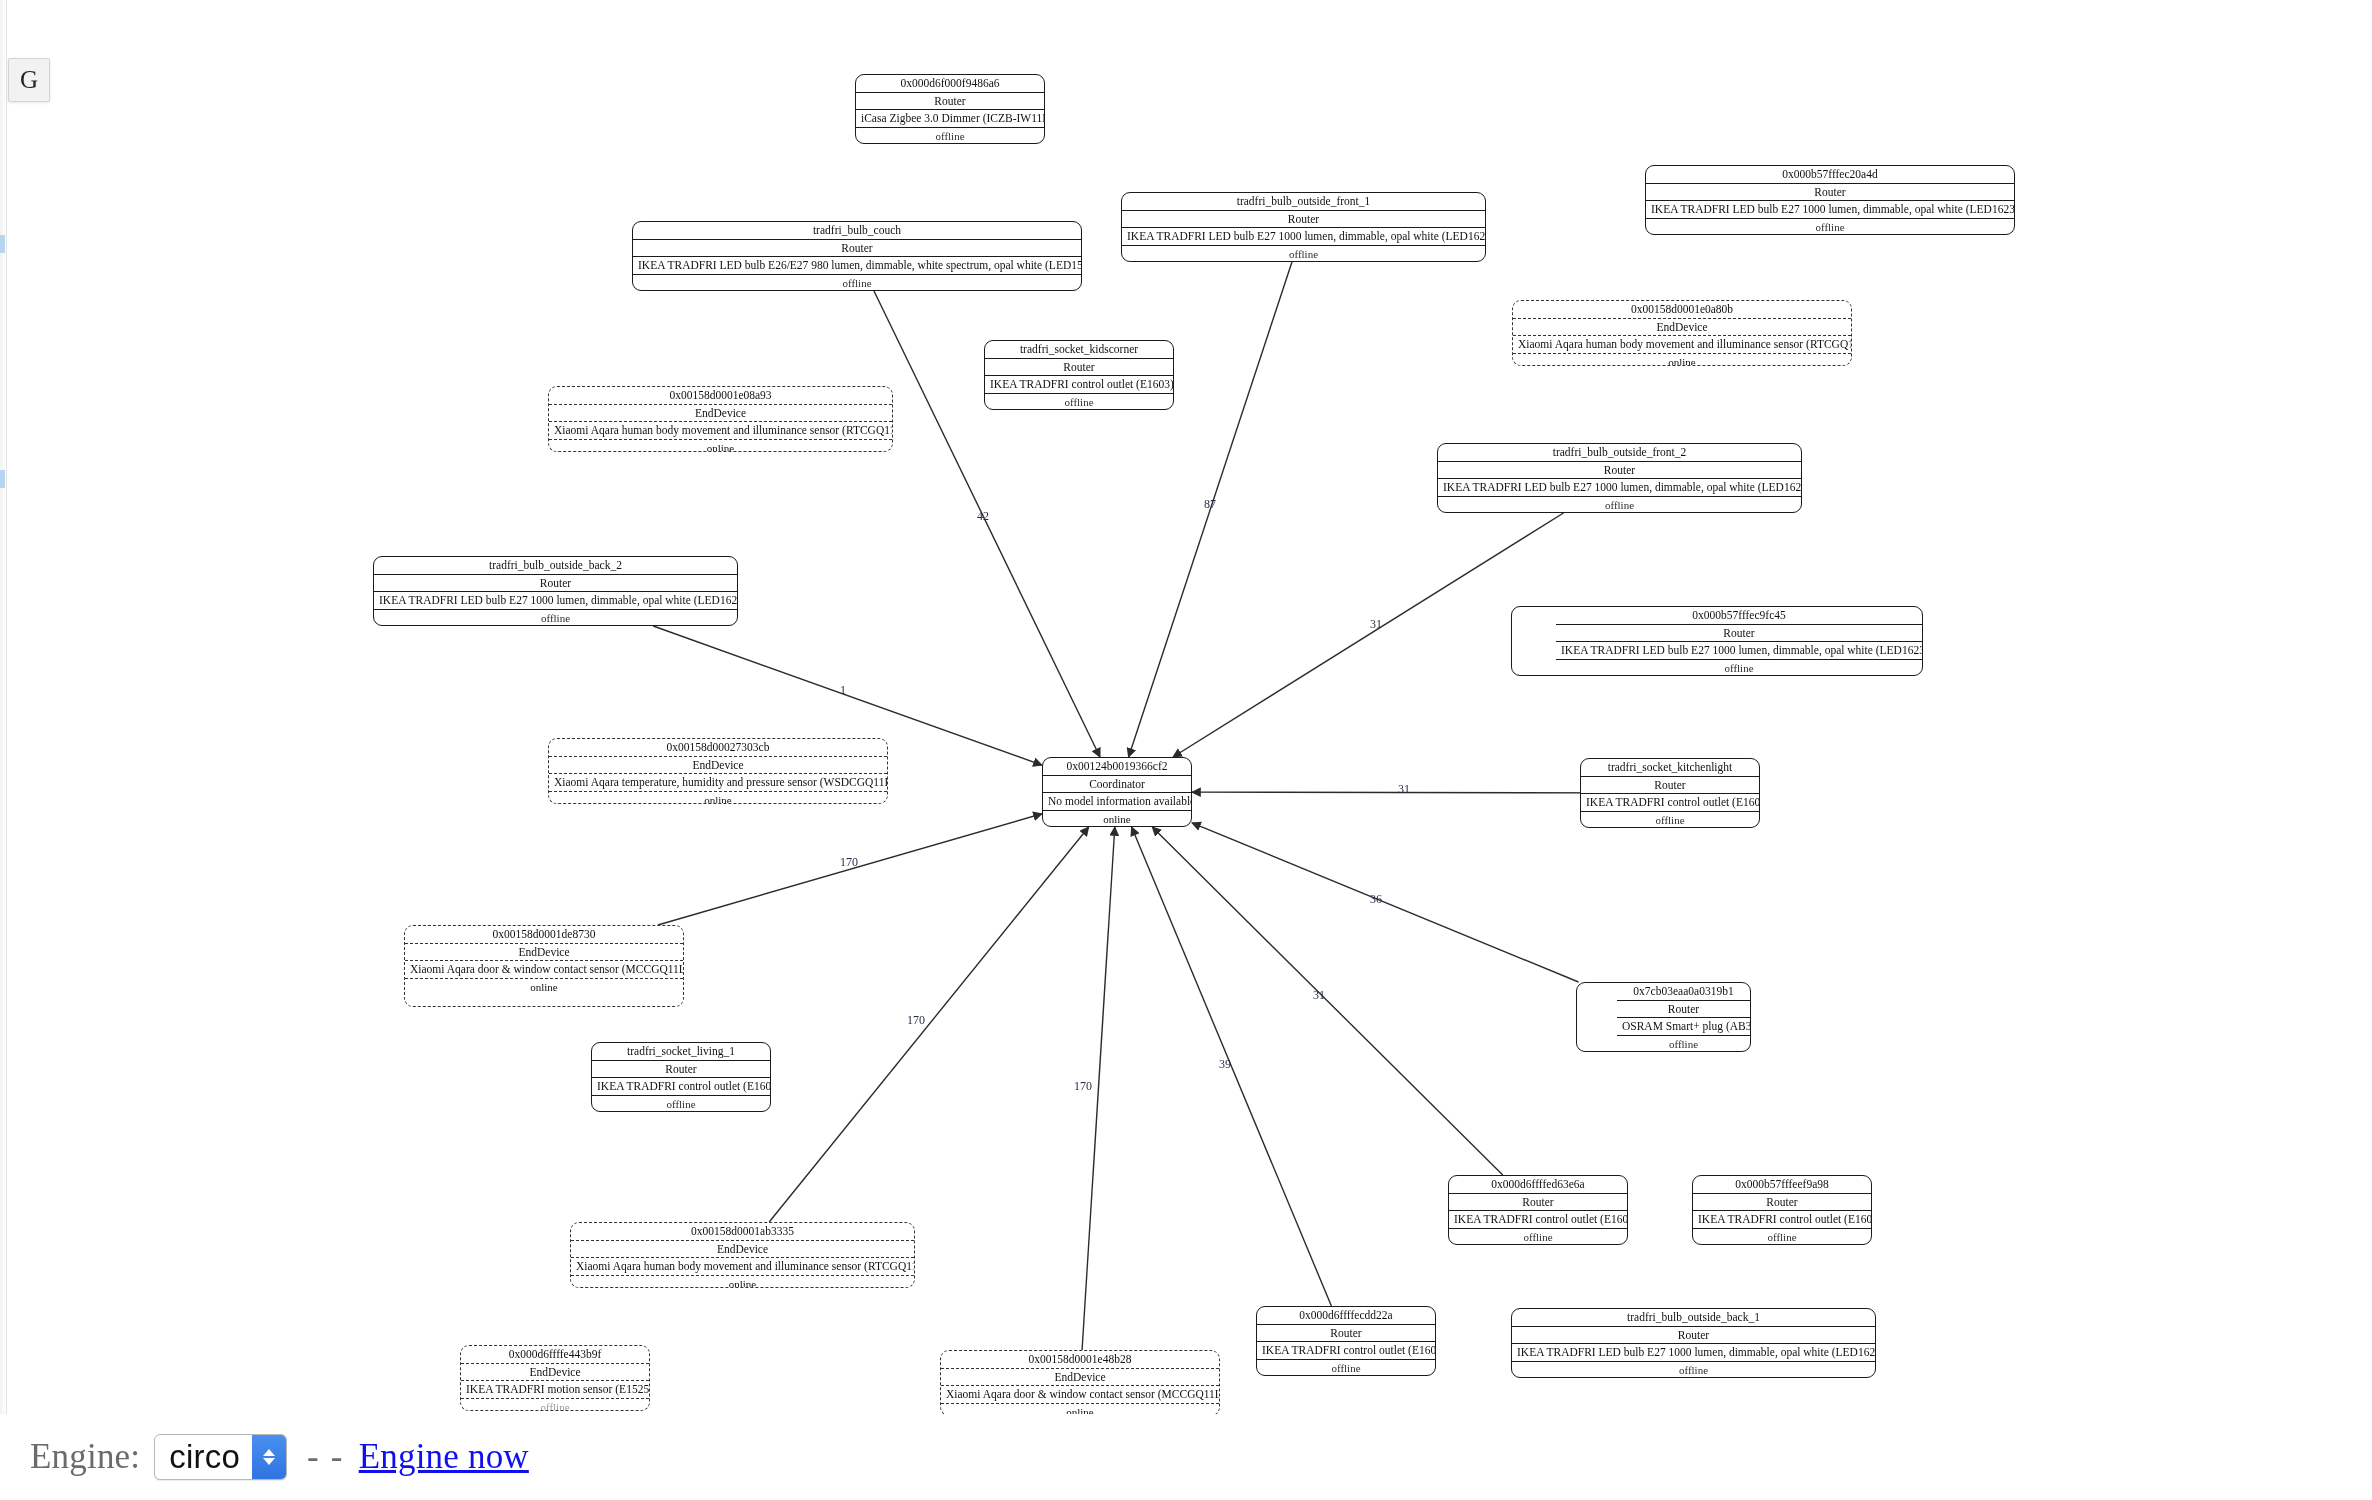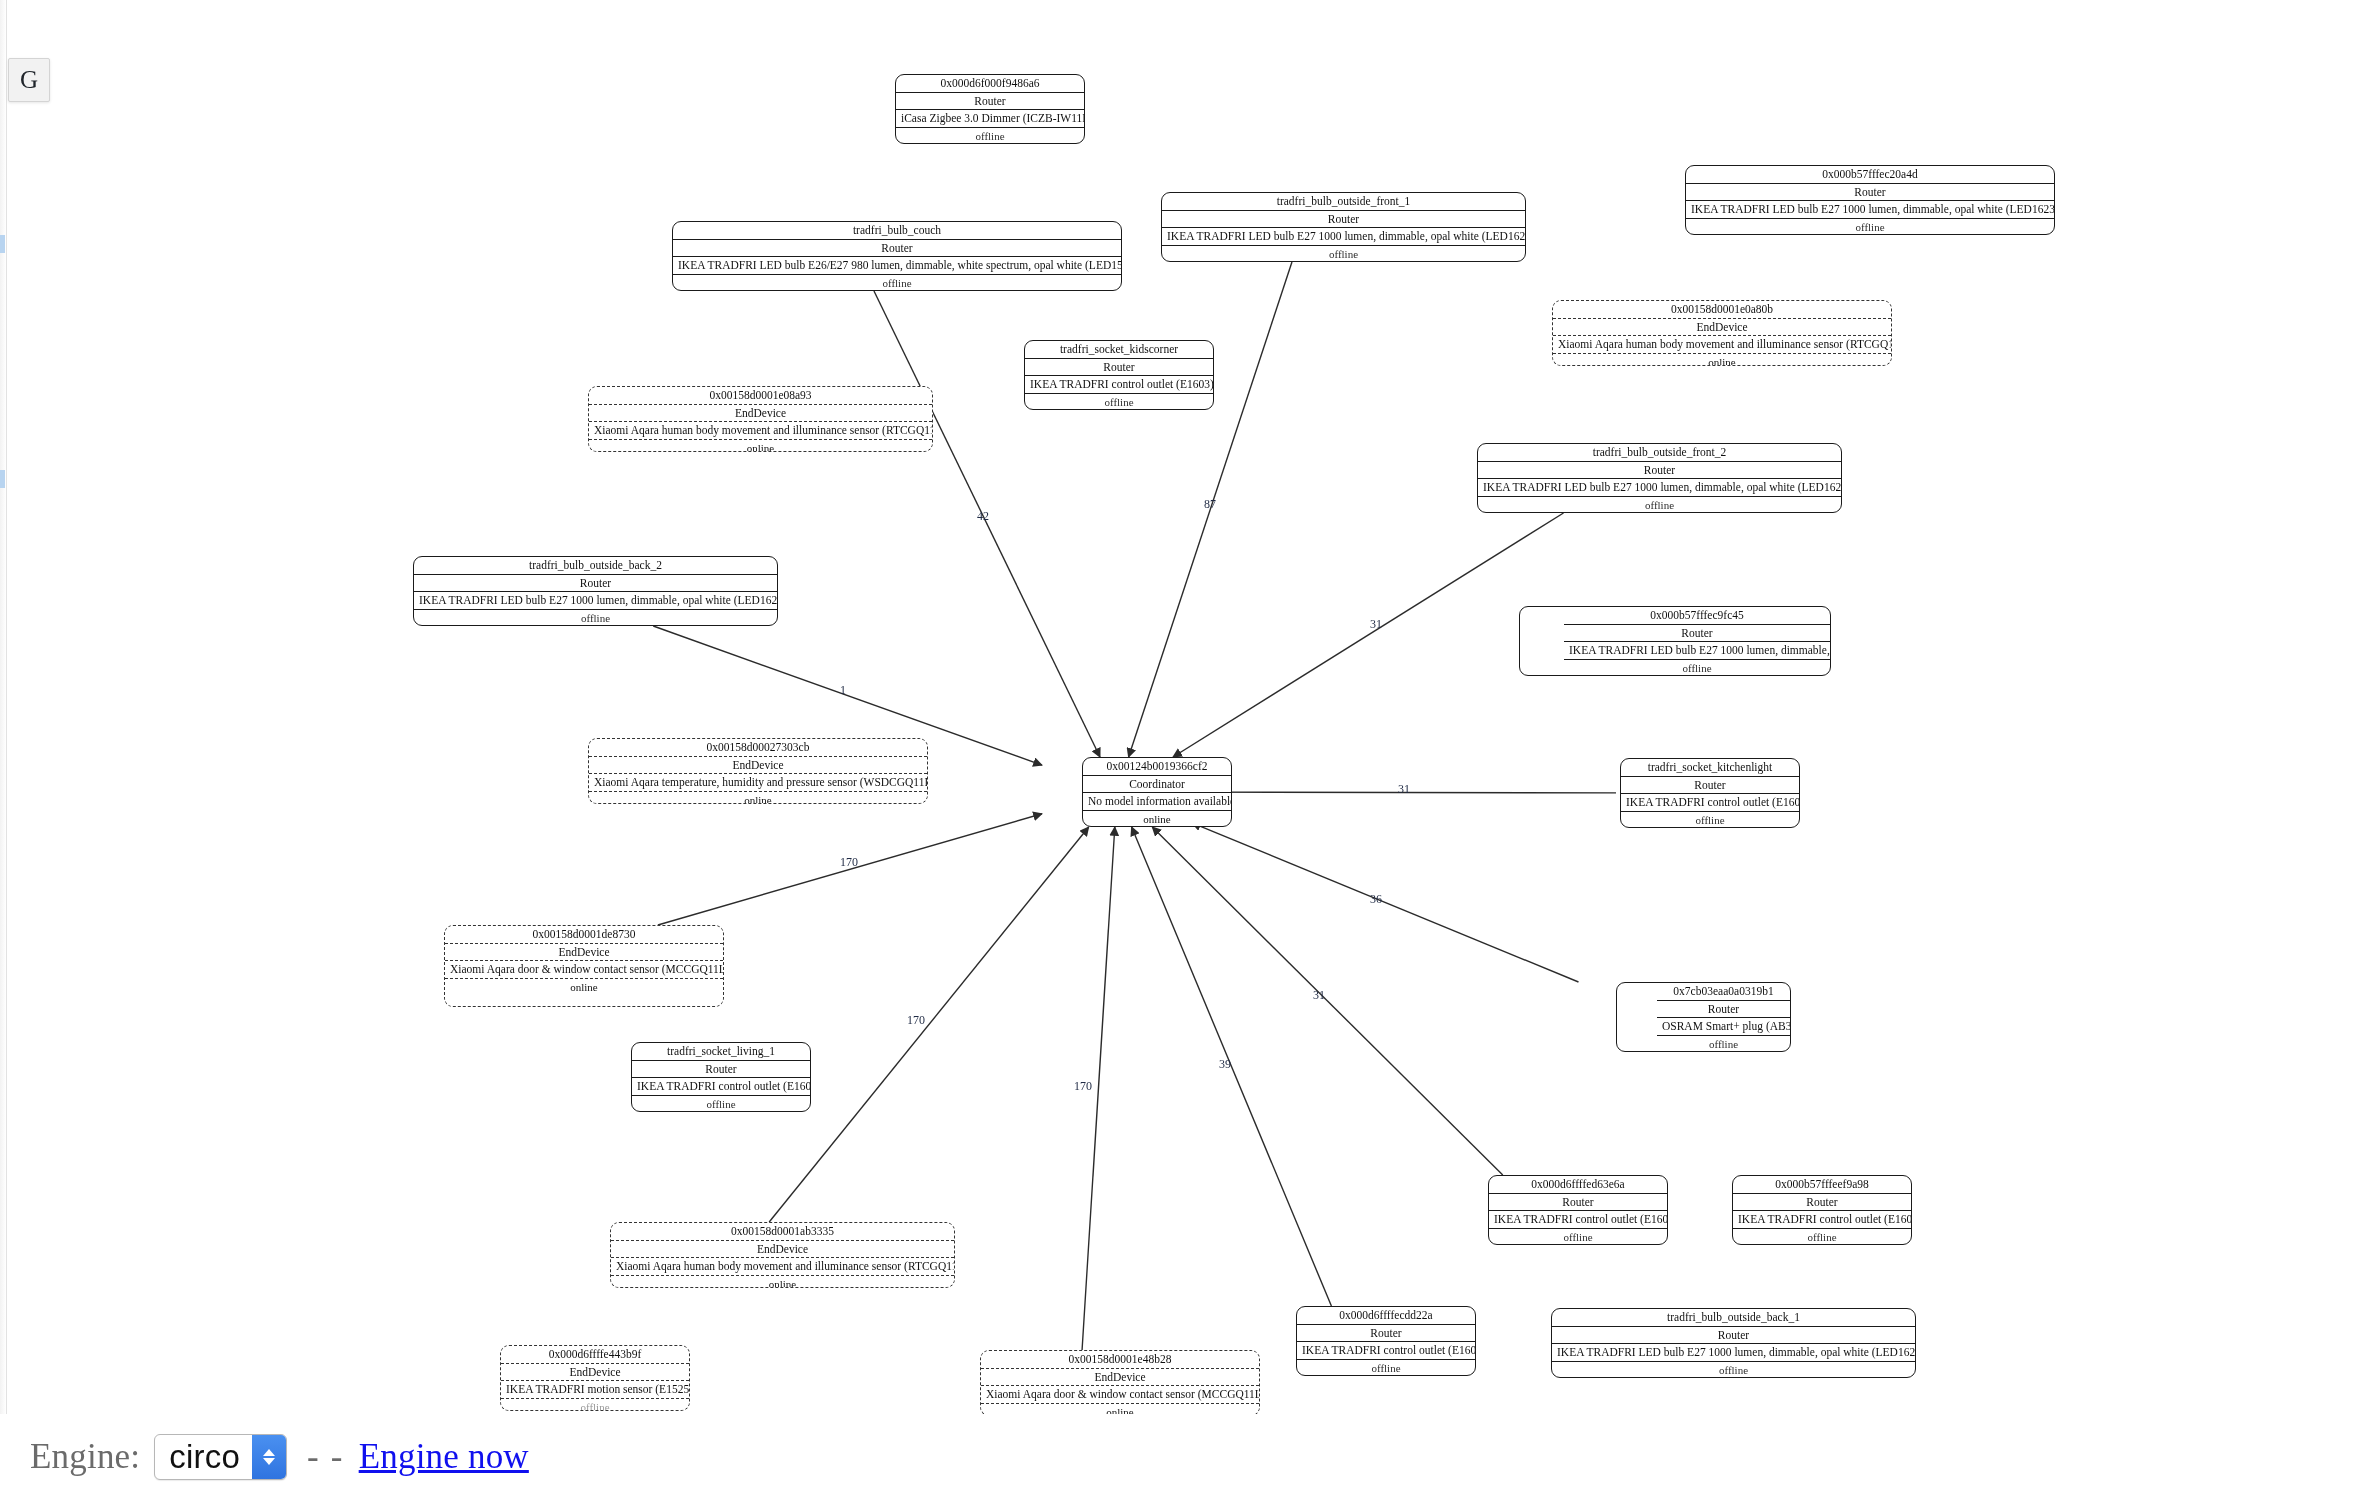--- a/index.html
+++ b/index.html
@@ -63,21 +63,20 @@
     position: absolute;
     box-sizing: border-box;
     background: #ffffff;
     border: 1px solid #1a1a1a;
     border-radius: 9px;
     text-align: center;
     color: #101010;
     font-family: "Liberation Serif", serif;
     overflow: hidden;
     pointer-events: auto;
-    margin-left: 40px;
   }
   .node.enddevice {
     border-style: dashed;
     border-width: 1px;
     border-color: #333333;
   }
   .node .row {
     padding: 1px 5px;
     border-bottom: 1px solid #1a1a1a;
     white-space: nowrap;
@@ -264,21 +263,21 @@
         <div class="row r-type">Router</div>
         <div class="row r-model">IKEA TRADFRI LED bulb E27 1000 lumen, dimmable, opal white (LED1623G12)</div>
         <div class="row r-status status-offline">offline</div>
       </div>
       <div class="node off" style="left: 373px; top: 556px; width: 365px; height: 70px;">
         <div class="row r-name">tradfri_bulb_outside_back_2</div>
         <div class="row r-type">Router</div>
         <div class="row r-model">IKEA TRADFRI LED bulb E27 1000 lumen, dimmable, opal white (LED1623G12)</div>
         <div class="row r-status status-offline">offline</div>
       </div>
-      <div class="node off" style="left: 1479px; top: 606px; width: 312px; height: 70px; padding-left: 44px;">
+      <div class="node off" style="left: 1511px; top: 606px; width: 412px; height: 70px; padding-left: 44px;">
         <div class="row r-name">0x000b57fffec9fc45</div>
         <div class="row r-type">Router</div>
         <div class="row r-model">IKEA TRADFRI LED bulb E27 1000 lumen, dimmable, opal white (LED1623G12)</div>
         <div class="row r-status status-offline">offline</div>
       </div>
       <div class="node enddevice" style="left: 548px; top: 738px; width: 340px; height: 66px;">
         <div class="row r-name">0x00158d00027303cb</div>
         <div class="row r-type">EndDevice</div>
         <div class="row r-model">Xiaomi Aqara temperature, humidity and pressure sensor (WSDCGQ11LM)</div>
         <div class="row r-status status-online">online</div>

